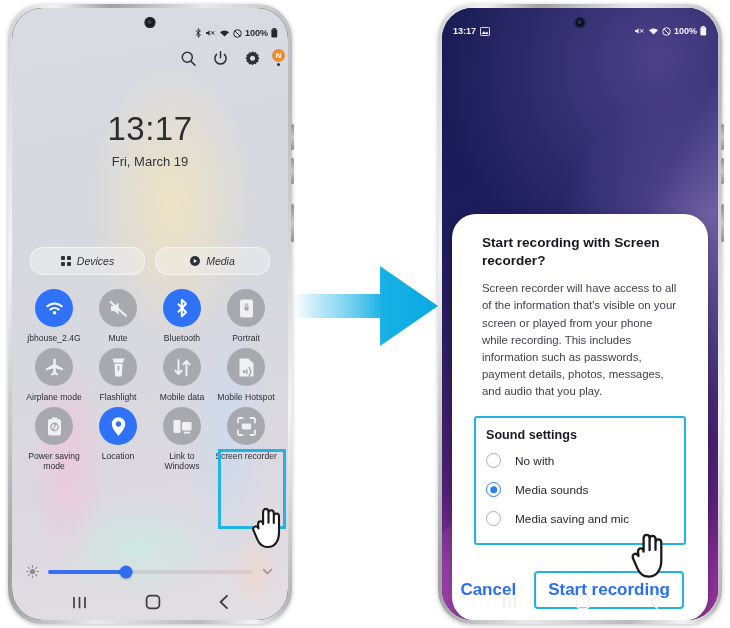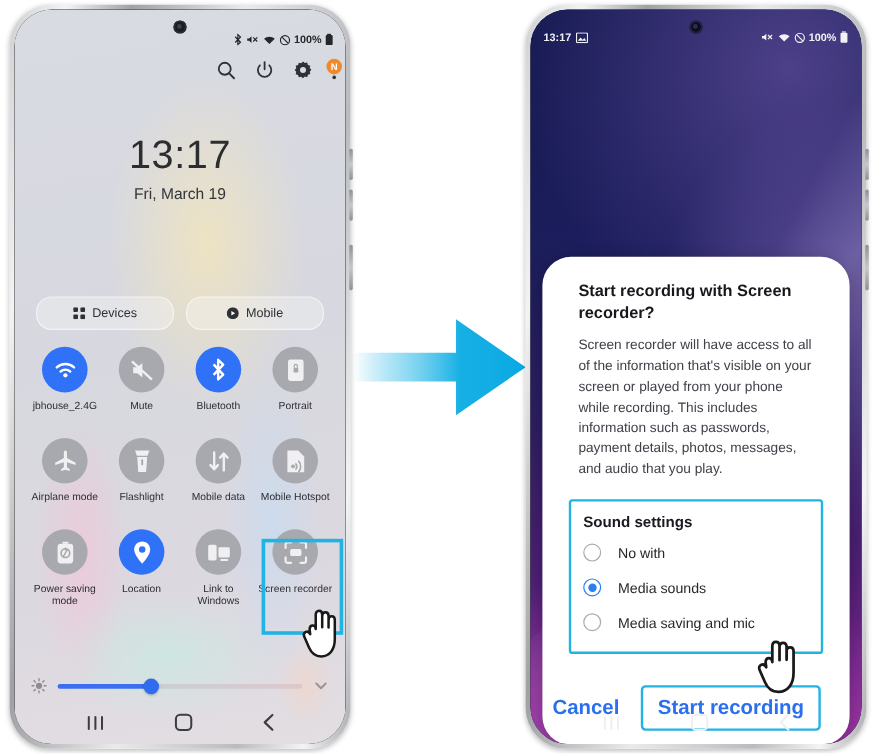--- a/index.html
+++ b/index.html
@@ -31,24 +31,24 @@
   .hicon svg{display:block;}
   .dots3{width:4px;height:17px;display:flex;flex-direction:column;justify-content:center;align-items:center;gap:2.5px;position:relative;}
   .dots3 i{width:3px;height:3px;border-radius:50%;background:#303136;display:block;}
   .nbadge{position:absolute;right:-5px;top:-1px;width:13px;height:13px;border-radius:50%;background:#f08a2e;color:#fff;font-size:8px;font-weight:700;display:flex;align-items:center;justify-content:center;line-height:1;}
 
   .clock{position:absolute;left:0;right:0;top:104px;text-align:center;}
   .clock .t{font-size:33px;color:#2c2d31;letter-spacing:.5px;line-height:1;font-weight:400;}
   .clock .d{font-size:13px;color:#34353a;margin-top:9px;}
 
   .pillrow{position:absolute;left:18px;right:18px;top:239px;display:flex;gap:10px;}
-  .pill{flex:1;height:26px;border-radius:13px;background:rgba(255,255,255,.30);border:1px solid rgba(255,255,255,.55);display:flex;align-items:center;justify-content:center;gap:6px;font-size:10.5px;color:#2f3035;cursor:pointer;}
+  .pill{flex:1;height:26px;border-radius:13px;background:rgba(255,255,255,.30);border:1px solid rgba(255,255,255,.55);display:flex;align-items:center;justify-content:center;gap:6px;font-size:10.5px;color:#2f3035;cursor:pointer;font-style:italic;}
   .pill svg{display:block;}
 
-  .tgrid{position:absolute;left:10px;right:10px;top:281px;display:grid;grid-template-columns:repeat(4,1fr);row-gap:22px;}
+  .tgrid{position:absolute;left:10px;right:10px;top:281px;display:grid;grid-template-columns:repeat(4,1fr);row-gap:5px;}
   .tile{display:flex;flex-direction:column;align-items:center;cursor:pointer;position:relative;}
   .tcirc{width:38px;height:38px;border-radius:50%;background:#a8a9ae;display:flex;align-items:center;justify-content:center;}
   .tcirc.on{background:#2f72f7;}
   .tlabel{margin-top:6px;font-size:8.6px;color:#2d2e33;text-align:center;line-height:1.18;max-width:62px;}
 
   .brightrow{position:absolute;left:14px;right:14px;top:557px;display:flex;align-items:center;gap:9px;}
   .bsun{width:13px;height:13px;flex:0 0 auto;opacity:.55;}
   .btrack{flex:1;height:4px;border-radius:2px;background:linear-gradient(90deg,#3b6ef0 0%,#3b6ef0 38%,rgba(190,190,200,.55) 38%,rgba(214,186,186,.55) 100%);position:relative;}
   .bknob{position:absolute;left:38%;top:50%;transform:translate(-50%,-50%);width:13px;height:13px;border-radius:50%;background:#2f6cf0;box-shadow:0 1px 2px rgba(0,0,0,.25);cursor:pointer;}
   .bchev{width:13px;height:13px;flex:0 0 auto;opacity:.45;}
@@ -177,21 +177,21 @@
                 <rect x="0" y="6" width="4" height="4" rx="1" fill="#2f3035"></rect>
                 <rect x="6" y="6" width="4" height="4" rx="1" fill="#2f3035"></rect>
               </svg>
             <span>Devices</span>
           </div>
           <div class="pill">
             <svg width="10" height="10" viewBox="0 0 10 10">
                 <circle cx="5" cy="5" r="5" fill="#2f3035"></circle>
                 <path d="M3.8 3.1 7 5 3.8 6.9z" fill="#fff"></path>
               </svg>
-            <span>Mobile</span>
+            <span>Media</span>
           </div>
         </div>
 
         <div class="tgrid">
 
           <div class="tile">
             <div class="tcirc on">
               <svg width="21" height="17" viewBox="0 0 21 17">
                   <path d="M10.5 14.6a1.8 1.8 0 1 0 0-3.6 1.8 1.8 0 0 0 0 3.6z" fill="#fff"></path>
                   <path d="M6.4 9.6a6 6 0 0 1 8.2 0" stroke="#fff" stroke-width="2" fill="none" stroke-linecap="round"></path>

